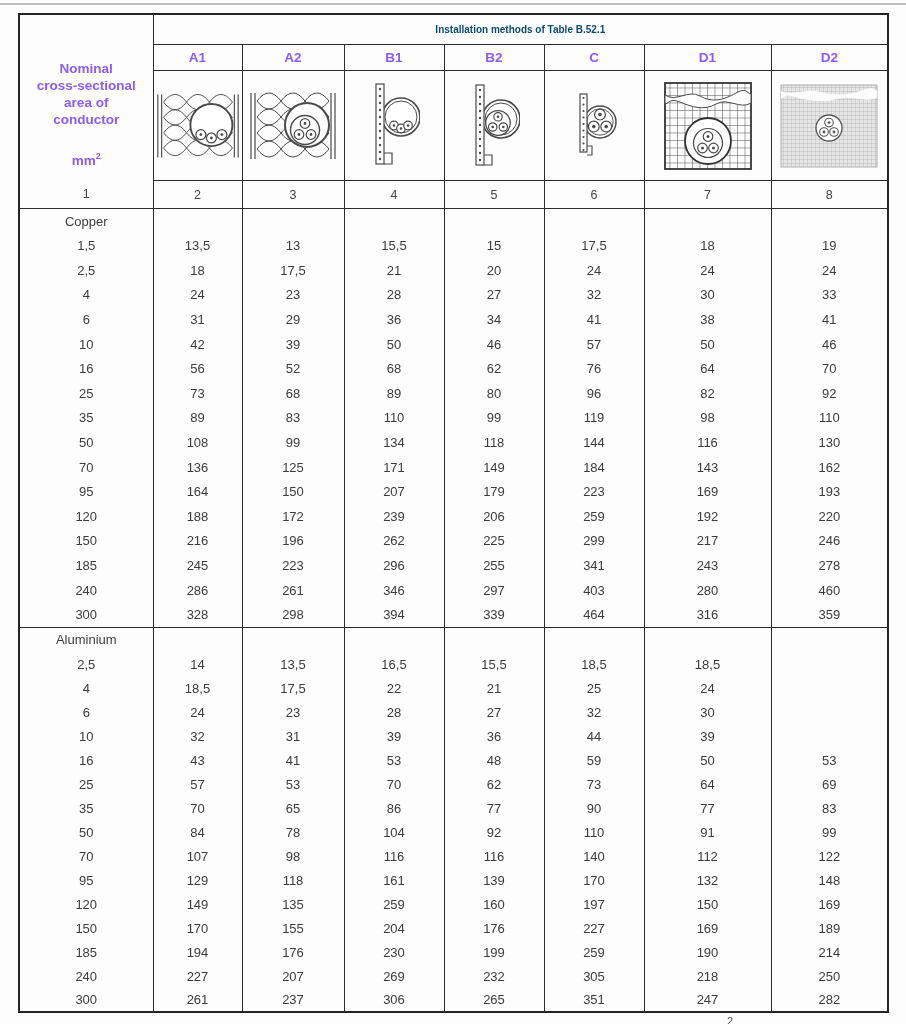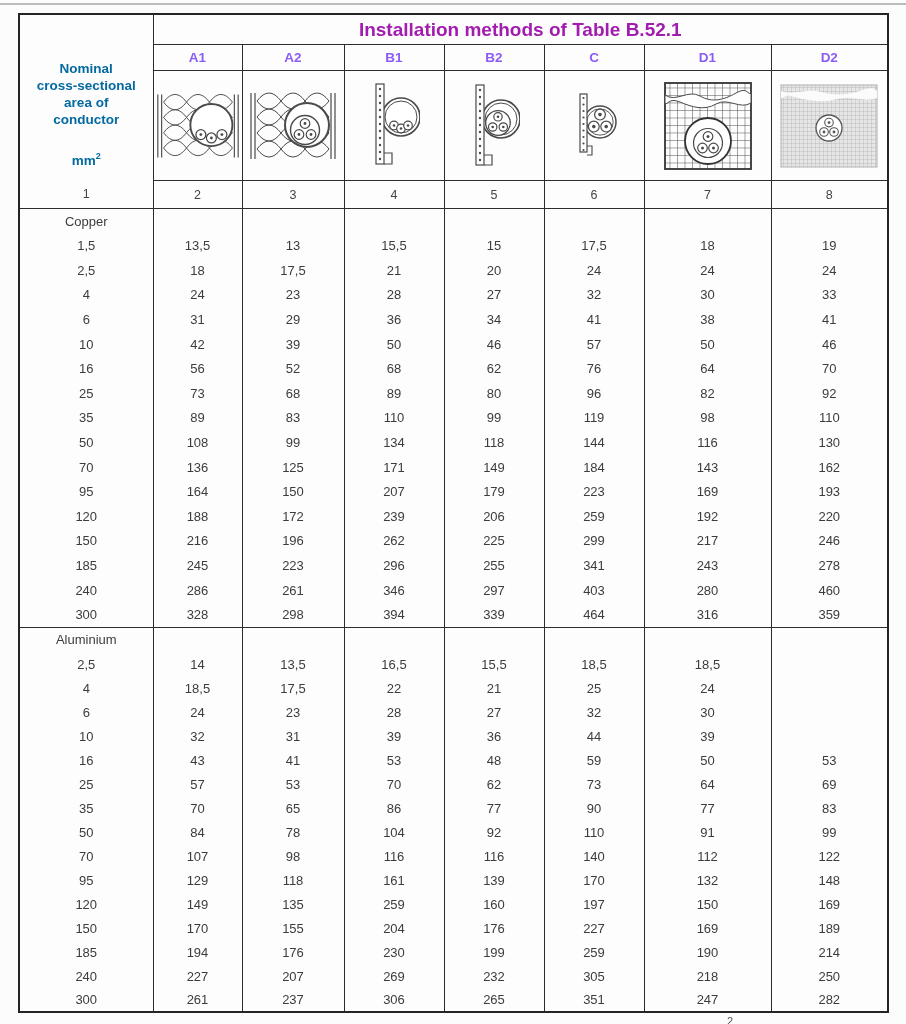--- a/index.html
+++ b/index.html
@@ -28,31 +28,31 @@
     border-right: 1px solid #2c2c2c;
     padding: 0;
     text-align: center;
     vertical-align: middle;
     font-size: 13px;
     font-weight: normal;
     color: #3c3c3c;
     overflow: hidden;
     white-space: nowrap;
   }
-  tr.title-row th { border-bottom: 1px solid #2c2c2c; height: 29px; font-weight: bold; font-size: 19px; color: #a21caf; }
+  tr.title-row th { border-bottom: 1px solid #2c2c2c; height: 29px; font-weight: bold; font-size: 10px; color: #0c4a6e; }
   tr.letters-row th { border-bottom: 1px solid #2c2c2c; height: 25px; font-weight: bold; font-size: 13.5px; color: #8b5cf6; }
   tr.icons-row td { border-bottom: 1.5px solid #2c2c2c; height: 109px; }
   tr.numbers-row td { border-bottom: 1.5px solid #2c2c2c; height: 27px; font-size: 12.5px; color: #444; }
   td.corner-cell { vertical-align: top; }
   .corner {
     padding-top: 33px;
     font-weight: bold;
     font-size: 13.5px;
     line-height: 17px;
-    color: #0369a1;
+    color: #8b5cf6;
     white-space: normal;
   }
   .corner .unit { margin-top: 20px; }
   .corner sup { font-size: 9px; }
   tr.label-row { height: 25px; }
   tr.label-row td { border-top: 1.5px solid #2c2c2c; }
   tr.data-row td { border-top: none; border-bottom: none; }
   tr.sec0 { height: 24.6px; margin-left: 12px; }
   tr.sec1 { height: 24px; }
   .icon-box { display: flex; align-items: center; justify-content: center; height: 109px; }

